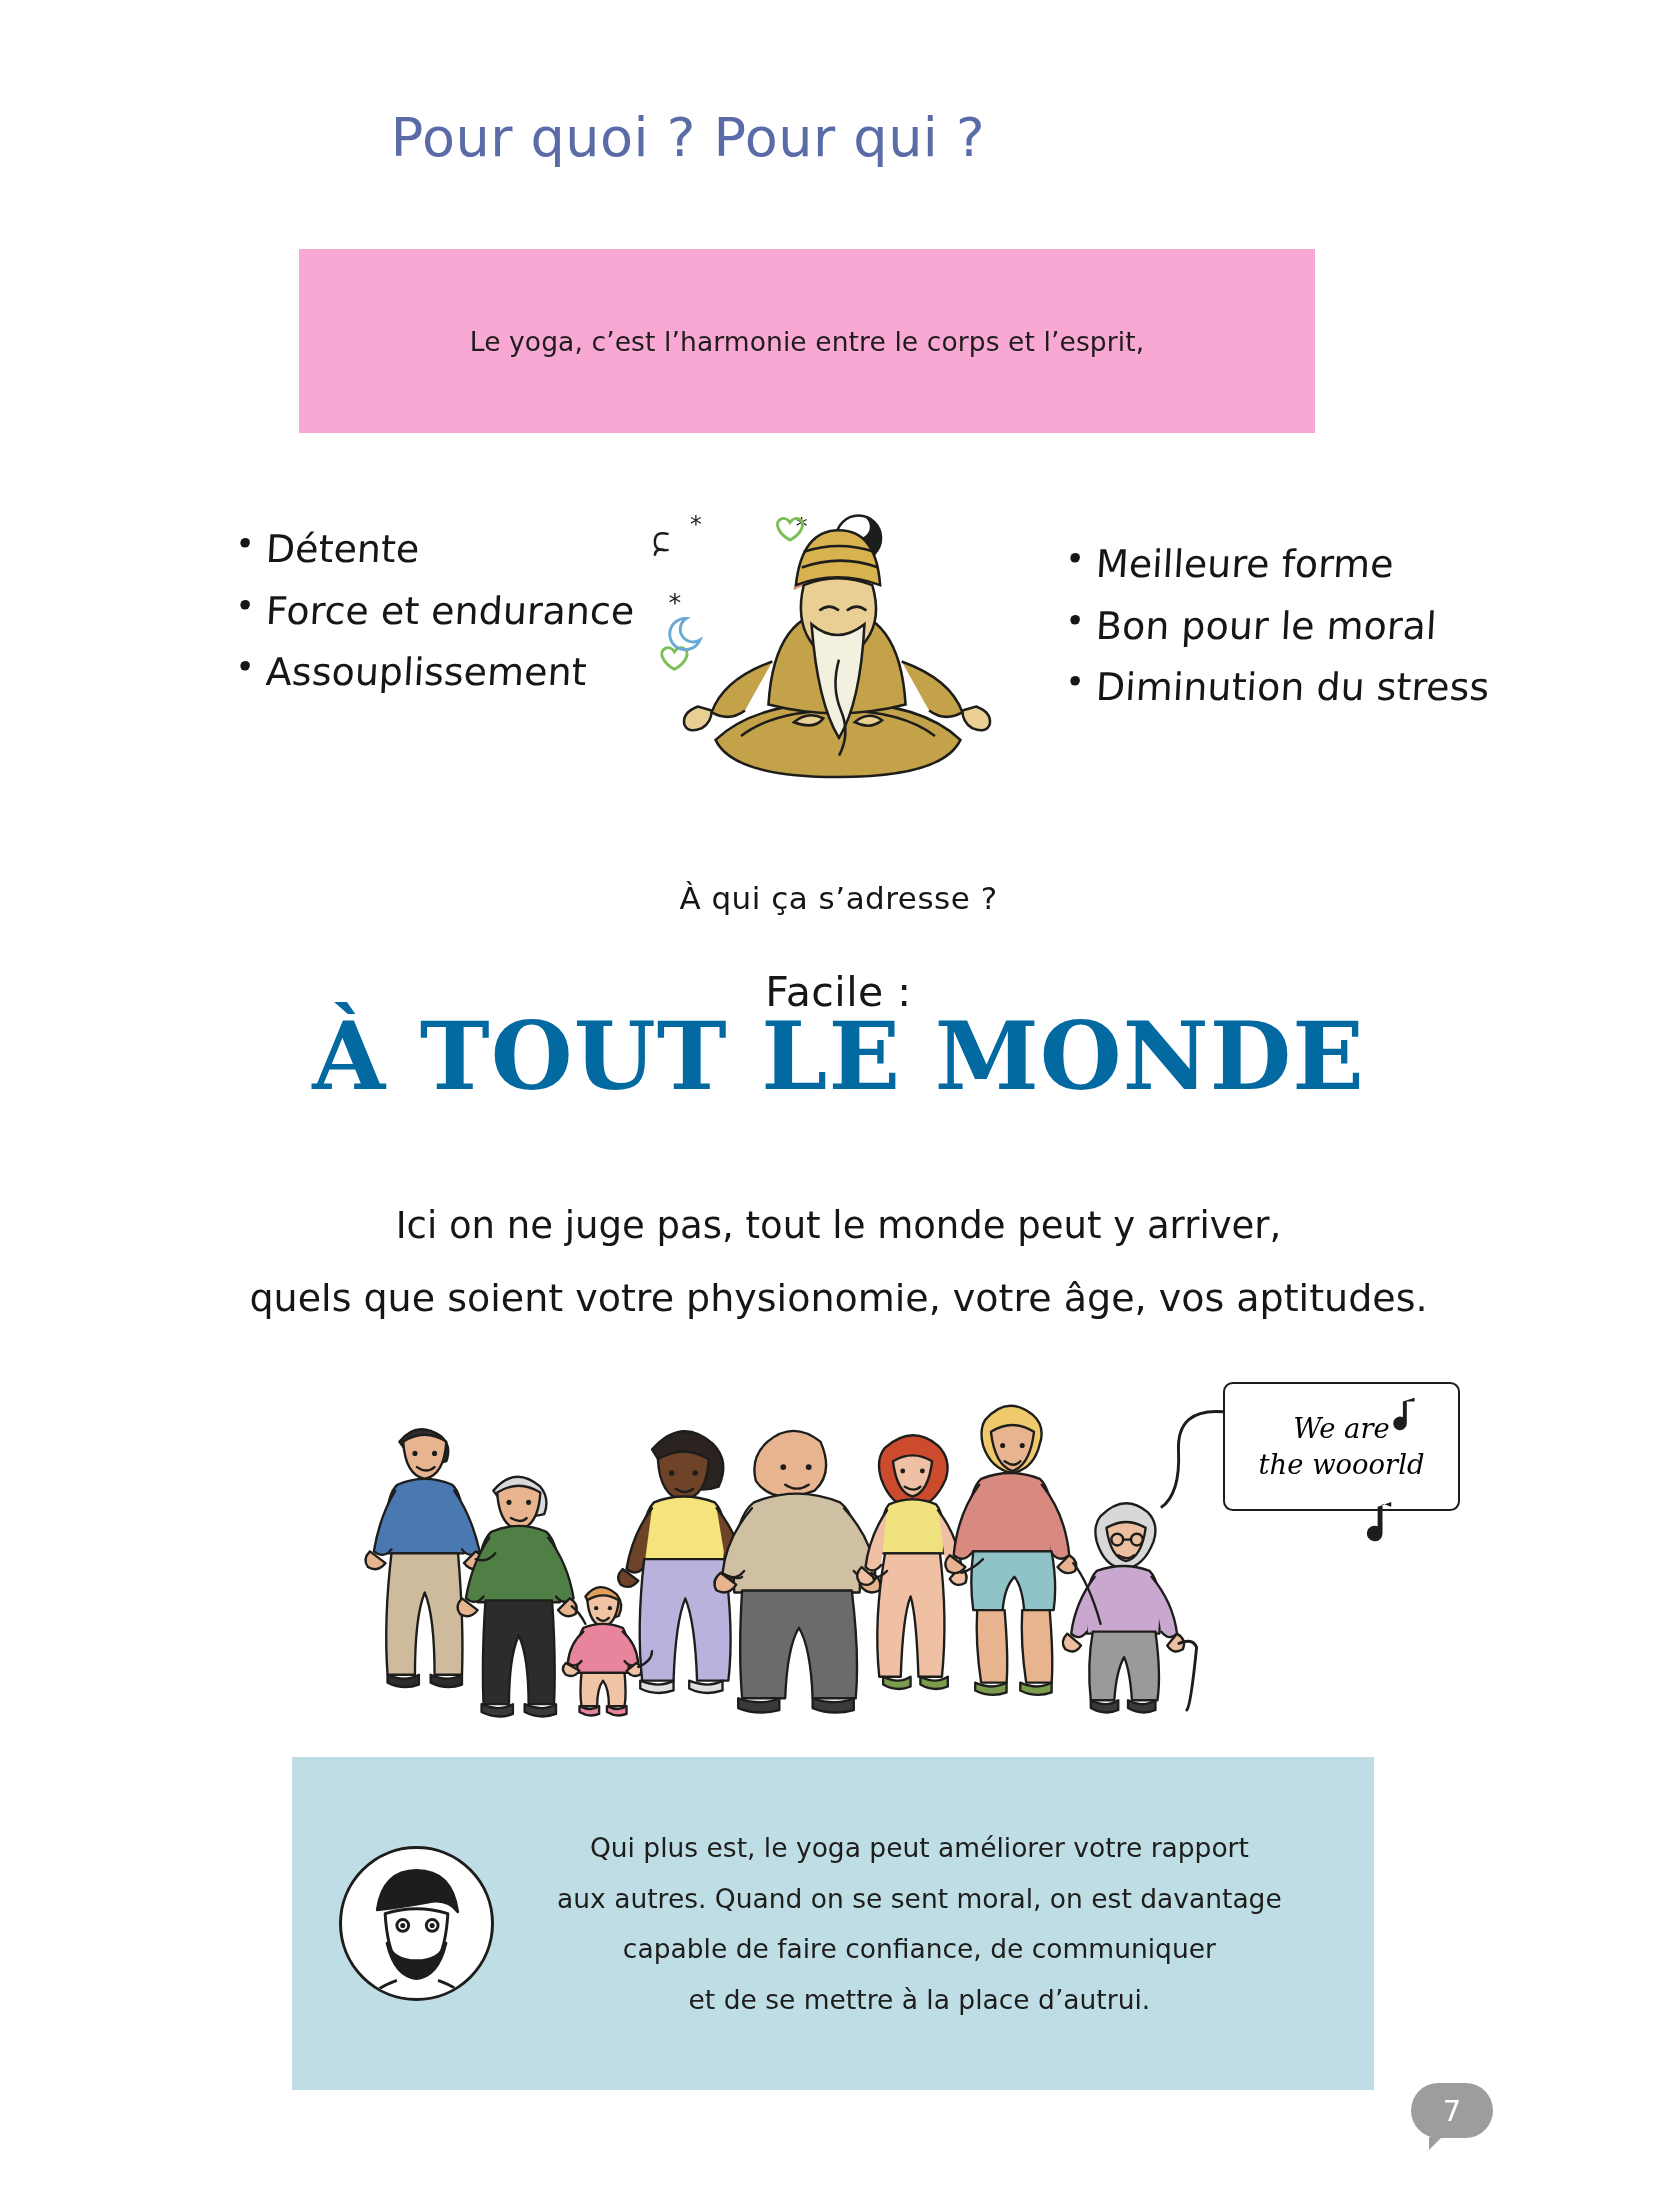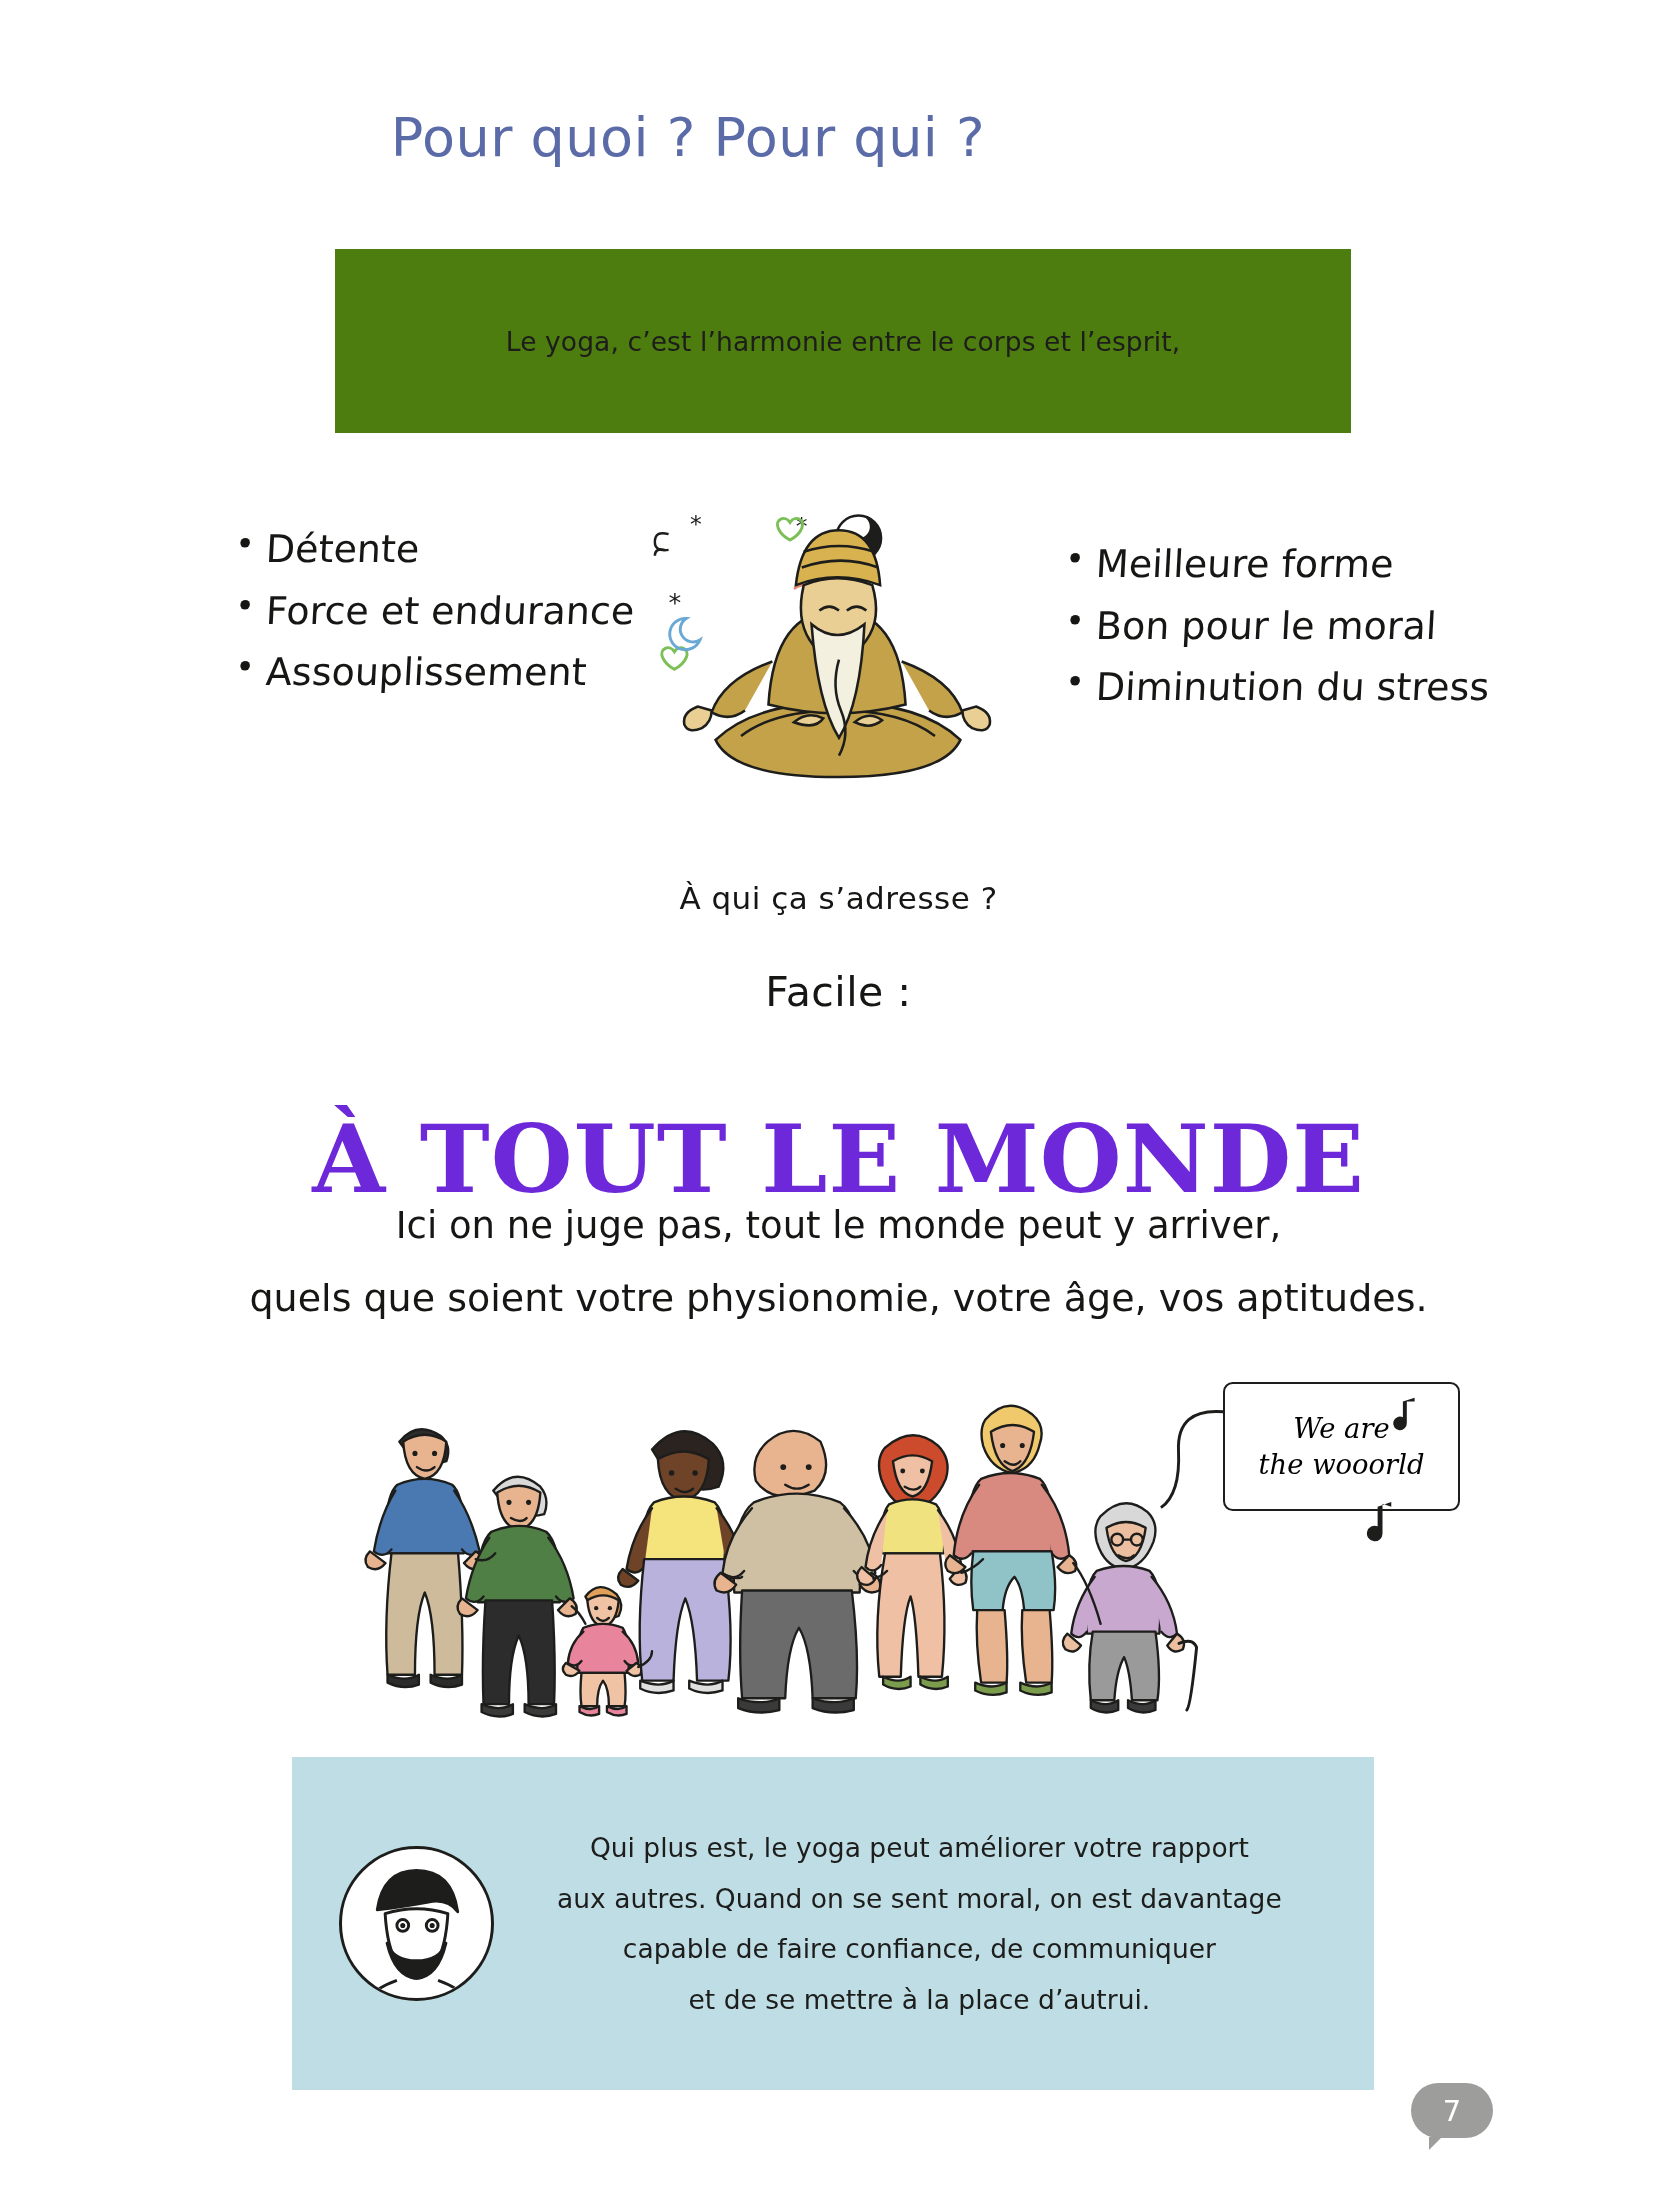--- a/index.html
+++ b/index.html
@@ -34,27 +34,26 @@
     letter-spacing: 0.5px;
   }
 
   
   .intro-box {
     position: absolute;
     top: 249px;
     left: 299px;
     width: 1016px;
     height: 184px;
-    background: #4d7c0f;
+    background: #f9a8d4;
     display: flex;
     flex-direction: column;
     align-items: center;
     justify-content: center;
     gap: 21.6px;
-    margin-left: 36px;
   }
   .intro-line {
     font-size: 26.5px;
     color: #1d1d1b;
     font-family: "DejaVu Sans", sans-serif;
     text-align: center;
     letter-spacing: 0.1px;
   }
 
   
@@ -101,28 +100,28 @@
     width: 1677px;
     text-align: center;
     font-size: 31px;
     letter-spacing: 0.5px;
   }
   .line-adresse { top: 880px; left: 0; }
   .line-facile  { top: 968px; left: 0; font-size: 41px; }
 
   .big-red {
     position: absolute;
-    top: 1104px;
+    top: 1001px;
     left: 0;
     width: 1677px;
     text-align: center;
     font-family: "DejaVu Serif", serif;
     font-weight: 700;
     font-size: 94px;
-    color: #6d28d9;
+    color: #0369a1;
     letter-spacing: 1px;
   }
 
   .sub-hand {
     position: absolute;
     width: 1677px;
     text-align: center;
     font-size: 37px;
   }
   .sub-hand.l1 { top: 1204px; }

